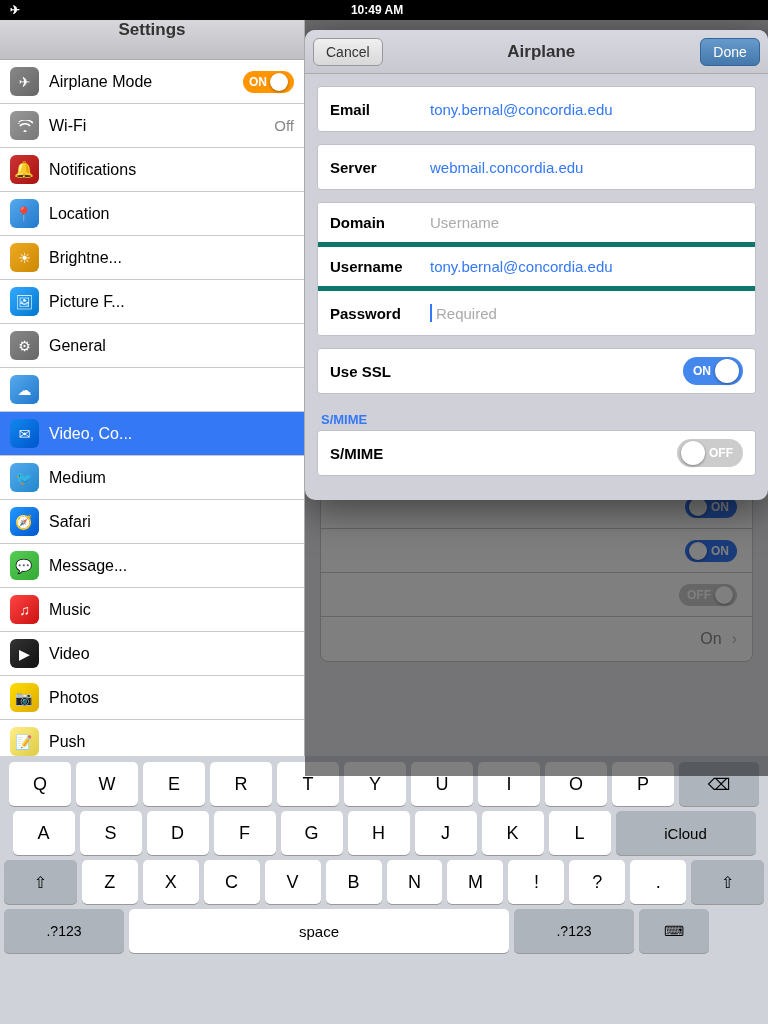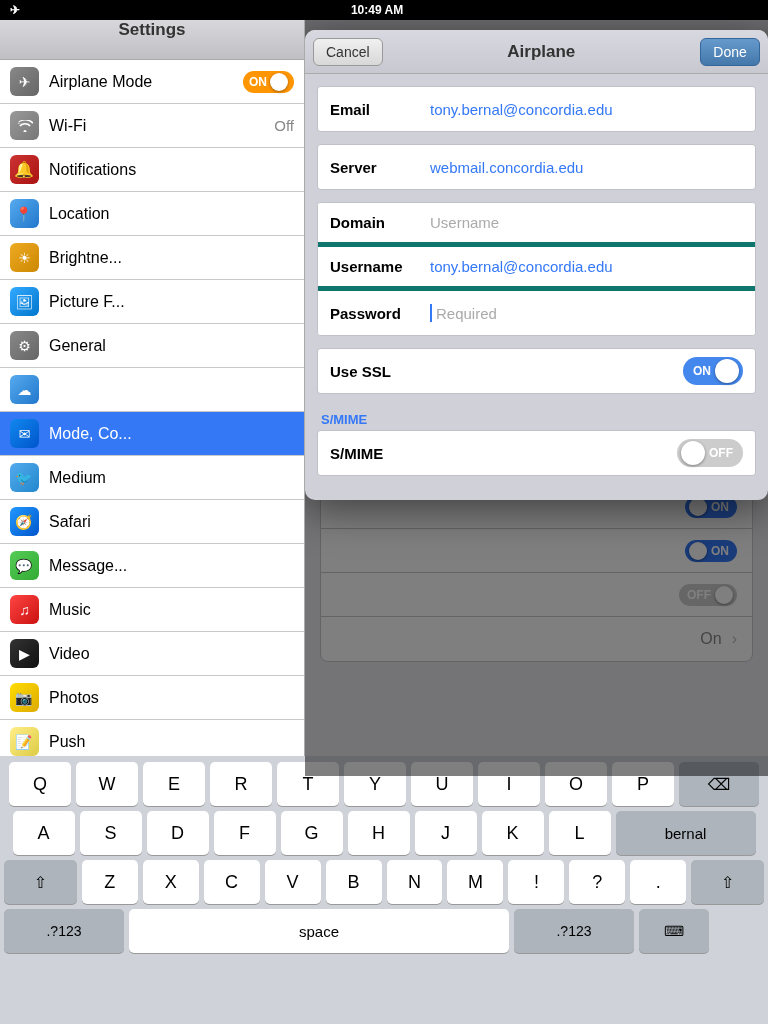--- a/index.html
+++ b/index.html
@@ -415,21 +415,21 @@
       <div class="item-icon icon-general" style="color:#fff;font-size:14px;display:flex;align-items:center;justify-content:center;">⚙</div>
       <span class="item-label">General</span>
     </div>
 
     <div class="sidebar-item">
       <div class="item-icon icon-icloud" style="color:#fff;font-size:14px;display:flex;align-items:center;justify-content:center;">☁</div>
     </div>
 
     <div class="sidebar-item selected">
       <div class="item-icon icon-mail" style="color:#fff;font-size:14px;display:flex;align-items:center;justify-content:center;">✉</div>
-      <span class="item-label">Mode, Co...</span>
+      <span class="item-label">Video, Co...</span>
     </div>
 
     <div class="sidebar-item">
       <div class="item-icon icon-twitter" style="color:#fff;font-size:14px;display:flex;align-items:center;justify-content:center;">🐦</div>
       <span class="item-label">Medium</span>
     </div>
 
     <div class="sidebar-item">
       <div class="item-icon icon-safari" style="color:#fff;font-size:14px;display:flex;align-items:center;justify-content:center;">🧭</div>
       <span class="item-label">Safari</span>
@@ -636,21 +636,21 @@
   <div class="kb-row">
     <div class="kb-key">A</div>
     <div class="kb-key">S</div>
     <div class="kb-key">D</div>
     <div class="kb-key">F</div>
     <div class="kb-key">G</div>
     <div class="kb-key">H</div>
     <div class="kb-key">J</div>
     <div class="kb-key">K</div>
     <div class="kb-key">L</div>
-    <div class="kb-key return-key">bernal</div>
+    <div class="kb-key return-key">iCloud</div>
   </div>
 
   <div class="kb-row">
     <div class="kb-key shift" style="font-size:16px;">⇧</div>
     <div class="kb-key">Z</div>
     <div class="kb-key">X</div>
     <div class="kb-key">C</div>
     <div class="kb-key">V</div>
     <div class="kb-key">B</div>
     <div class="kb-key">N</div>

